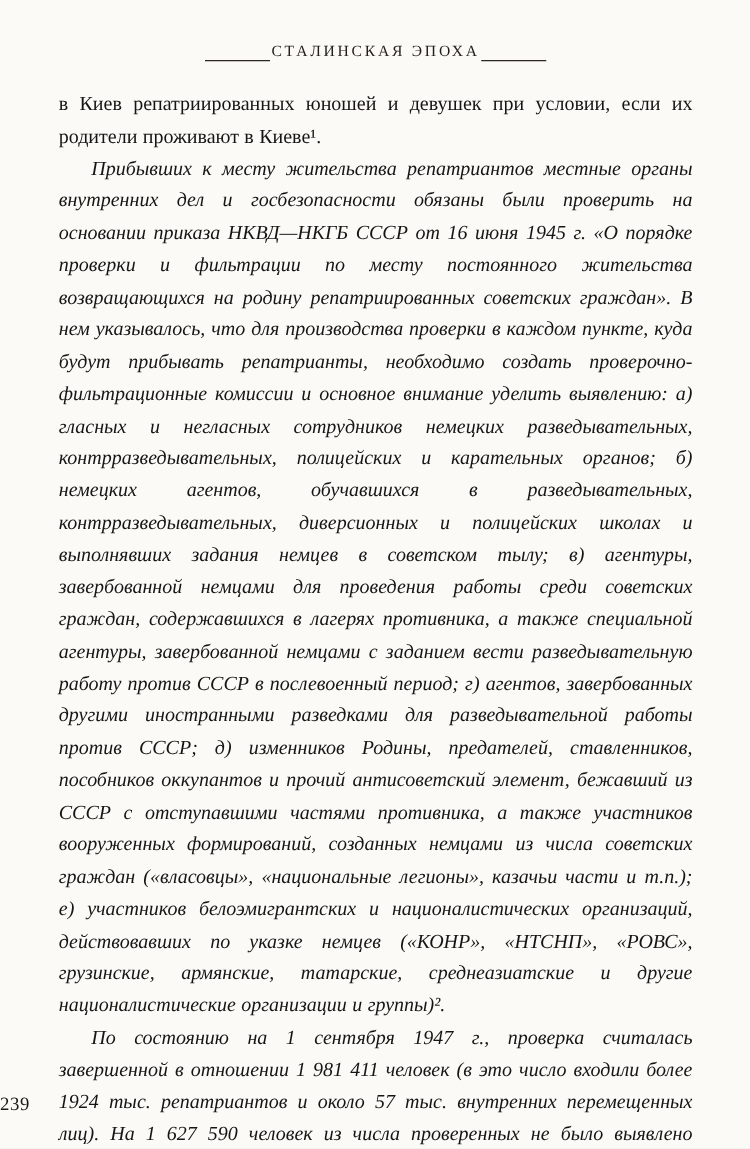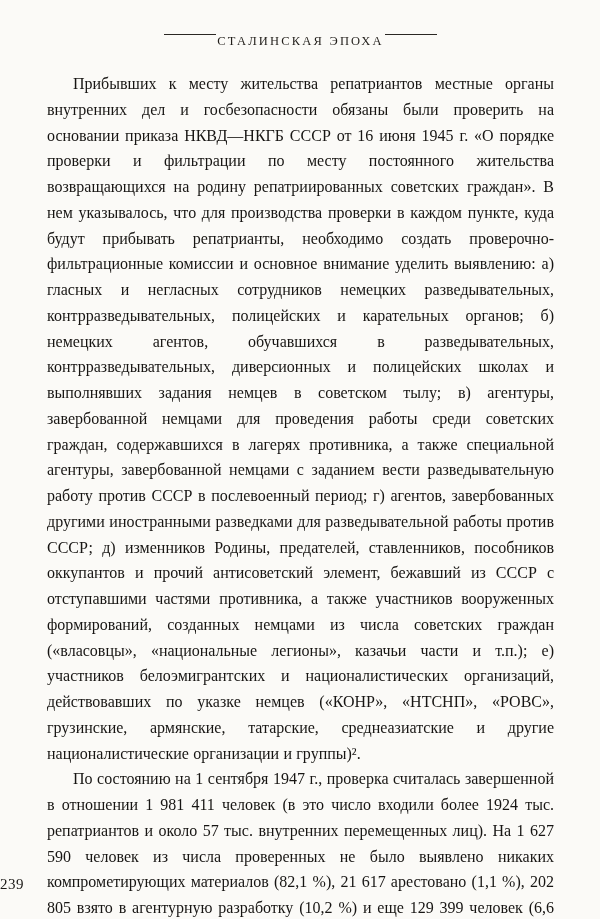--- a/index.html
+++ b/index.html
@@ -15,21 +15,21 @@
     background: #fbfaf7;
     color: #171513;
     font-family: "Liberation Serif", "DejaVu Serif", serif;
     box-sizing: border-box;
     padding: 30px 46px 0 47px;
     overflow: hidden;
   }
   
   .running-header {
     display: flex;
-    align-items: flex-start;
+    align-items: flex-end;
     justify-content: center;
     gap: 1px;
     margin-top: 4px;
     margin-bottom: 22px;
   }
   .header-rule {
     width: 52px;
     height: 1.4px;
     background: #2a2723;
   }
@@ -43,20 +43,21 @@
   
   .body-text p {
     margin: 0;
     font-size: 16px;
     line-height: 25.75px;
     text-align: justify;
     word-spacing: 0.02em;
   }
   .body-text p.indent {
     text-indent: 26px;
+    font-style: italic;
   }
   
   .page-number {
     position: absolute;
     left: 0;
     right: 0;
     bottom: 26px;
     text-align: left;
     font-size: 15px;
     color: #1b1916;
@@ -68,19 +69,20 @@
 
 <div class="page">
 
   <div class="running-header">
     <span class="header-rule"></span>
     <span class="running-title">СТАЛИНСКАЯ ЭПОХА</span>
     <span class="header-rule"></span>
   </div>
 
   <div class="body-text">
+    <p>в Киев репатриированных юношей и девушек при условии, если их родители проживают в Киеве¹.</p>
     <p class="indent">Прибывших к месту жительства репатриантов местные органы внутренних дел и госбезопасности обязаны были проверить на основании приказа НКВД—НКГБ СССР от 16 июня 1945 г. «О порядке проверки и фильтрации по месту постоянного жительства возвращающихся на родину репатриированных советских граждан». В нем указывалось, что для производства проверки в каждом пункте, куда будут прибывать репатрианты, необходимо создать проверочно-фильтрационные комиссии и основное внимание уделить выявлению: а) гласных и негласных сотрудников немецких разведывательных, контрразведывательных, полицейских и карательных органов; б) немецких агентов, обучавшихся в разведывательных, контрразведывательных, диверсионных и полицейских школах и выполнявших задания немцев в советском тылу; в) агентуры, завербованной немцами для проведения работы среди советских граждан, содержавшихся в лагерях противника, а также специальной агентуры, завербованной немцами с заданием вести разведывательную работу против СССР в послевоенный период; г) агентов, завербованных другими иностранными разведками для разведывательной работы против СССР; д) изменников Родины, предателей, ставленников, пособников оккупантов и прочий антисоветский элемент, бежавший из СССР с отступавшими частями противника, а также участников вооруженных формирований, созданных немцами из числа советских граждан («власовцы», «национальные легионы», казачьи части и т.п.); е) участников белоэмигрантских и националистических организаций, действовавших по указке немцев («КОНР», «НТСНП», «РОВС», грузинские, армянские, татарские, среднеазиатские и другие националистические организации и группы)².</p>
     <p class="indent">По состоянию на 1 сентября 1947 г., проверка считалась завершенной в отношении 1 981 411 человек (в это число входили более 1924 тыс. репатриантов и около 57 тыс. внутренних перемещенных лиц). На 1 627 590 человек из числа проверенных не было выявлено никаких компрометирующих материалов (82,1 %), 21 617 арестовано (1,1 %), 202 805 взято в агентурную разработку (10,2 %) и еще 129 399 человек (6,6 %) значились как «выбывшие по другим причинам». На указанную</p>
   </div>
 
   <div class="page-number">239</div>
 
 </div>
 
 </body></html>

